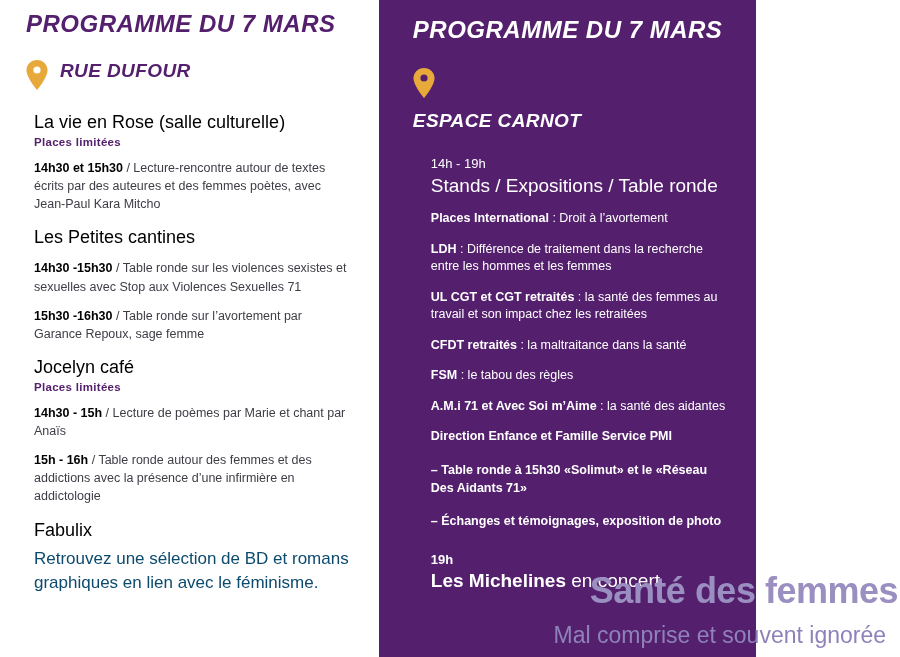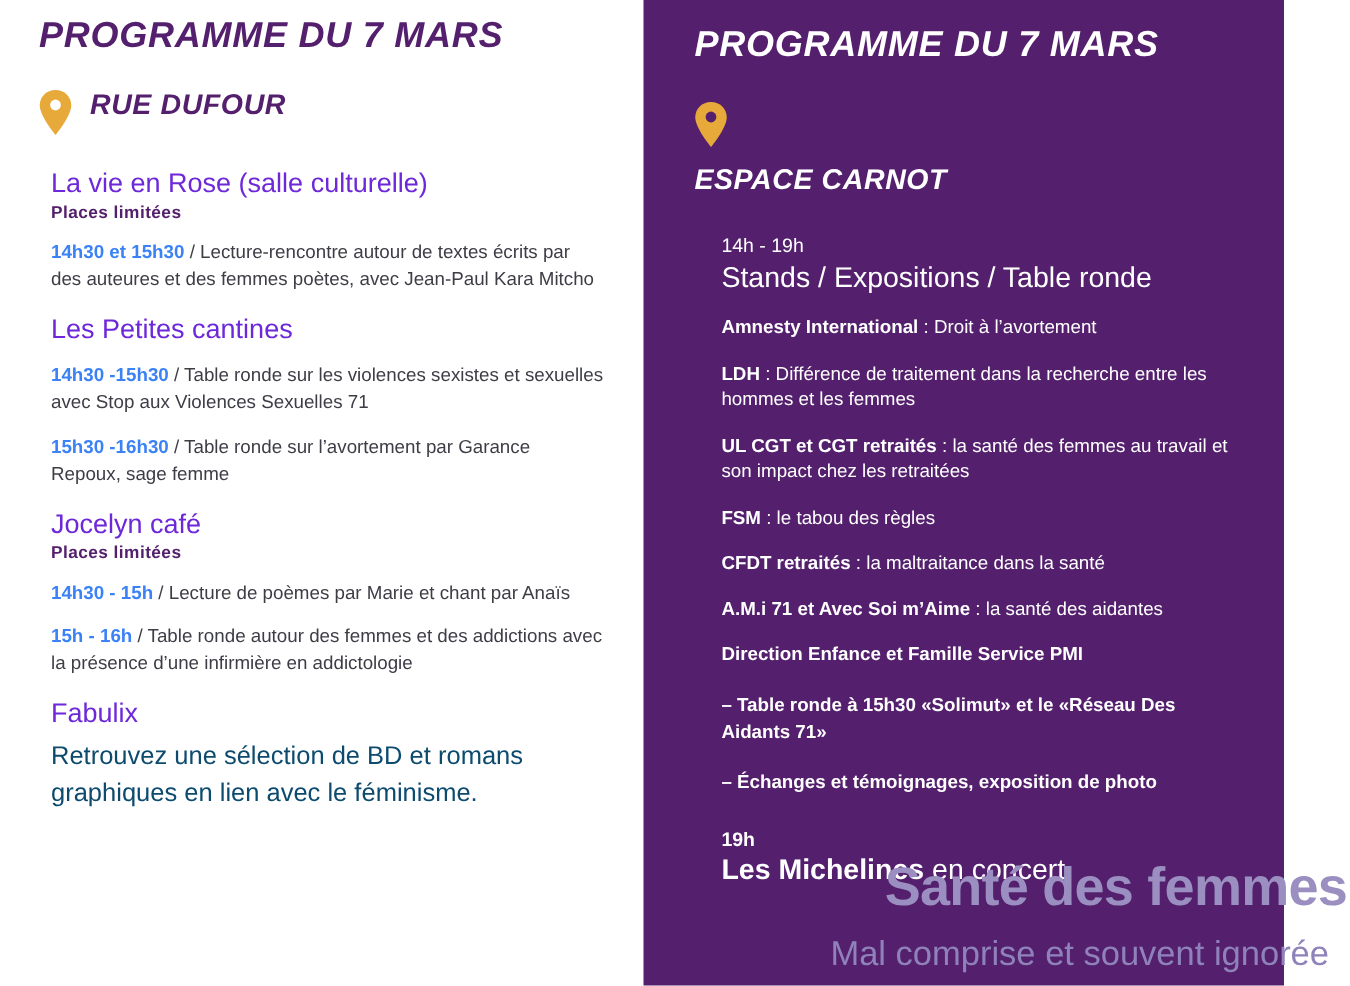--- a/index.html
+++ b/index.html
@@ -6,21 +6,21 @@
   html, body { margin: 0; padding: 0; }
   body {
     width: 900px;
     height: 657px;
     font-family: "Liberation Sans", sans-serif;
     background: #ffffff;
     overflow: hidden;
     position: relative;
   }
   .page {
-    width: 856px;
+    width: 756px;
     height: 657px;
     display: flex;
     position: relative;
   }
   .col-left {
     width: 451px;
     height: 657px;
     background: #ffffff;
     position: relative;
     padding: 0 26px;
@@ -63,38 +63,38 @@
     font-size: 19px;
     letter-spacing: 0.4px;
   }
   .col-left .venue-name { color: #54206d; }
   .col-right .venue-name { color: #ffffff; }
 
   
   .left-body { padding-left: 8px; padding-top: 8px; }
   .place-name {
     font-size: 18px;
-    color: #6d28d9;
+    color: #000000;
     margin: 14px 0 0 0;
     font-weight: normal;
   }
   .place-note {
     font-size: 11.5px;
     font-weight: bold;
     color: #54206d;
     margin: 3px 0 0 0;
     letter-spacing: 0.3px;
   }
   .entry {
     margin: 11px 0 0 0;
     font-size: 12.5px;
     line-height: 1.45;
     color: #3d3d46;
   }
-  .entry .t { color: #3b82f6; font-weight: bold; }
+  .entry .t { color: #000000; font-weight: bold; }
   .plain {
     margin: 6px 0 0 0;
     font-size: 17px;
     line-height: 1.45;
     color: #0c4a6e;
   }
 
   
   .right-body { padding-left: 26px; padding-top: 10px; color: #ffffff; }
   .r-time {
@@ -231,33 +231,33 @@
         </svg>
       </span>
       <span class="venue-name">ESPACE CARNOT</span>
     </div>
 
     <div class="right-body">
       <div class="r-time">14h - 19h</div>
       <div class="r-head">Stands / Expositions / Table ronde</div>
 
       <div class="r-item">
-        <b>Amnesty International</b><span> : Droit à l’avortement</span>
+        <b>Places International</b><span> : Droit à l’avortement</span>
       </div>
       <div class="r-item">
         <b>LDH</b><span> : Différence de traitement dans la recherche entre les hommes et les femmes</span>
       </div>
       <div class="r-item">
         <b>UL CGT et CGT retraités</b><span> : la santé des femmes au travail et son impact chez les retraitées</span>
       </div>
       <div class="r-item">
+        <b>CFDT retraités</b><span> : la maltraitance dans la santé</span>
+      </div>
+      <div class="r-item">
         <b>FSM</b><span> : le tabou des règles</span>
-      </div>
-      <div class="r-item">
-        <b>CFDT retraités</b><span> : la maltraitance dans la santé</span>
       </div>
       <div class="r-item">
         <b>A.M.i 71 et Avec Soi m’Aime</b><span> : la santé des aidantes</span>
       </div>
       <div class="r-item">
         <b>Direction Enfance et Famille Service PMI</b><span></span>
       </div>
 
       <div class="r-dash">– Table ronde à 15h30 «Solimut» et le «Réseau Des Aidants 71»</div>
       <div class="r-dash">– Échanges et témoignages, exposition de  photo</div>

